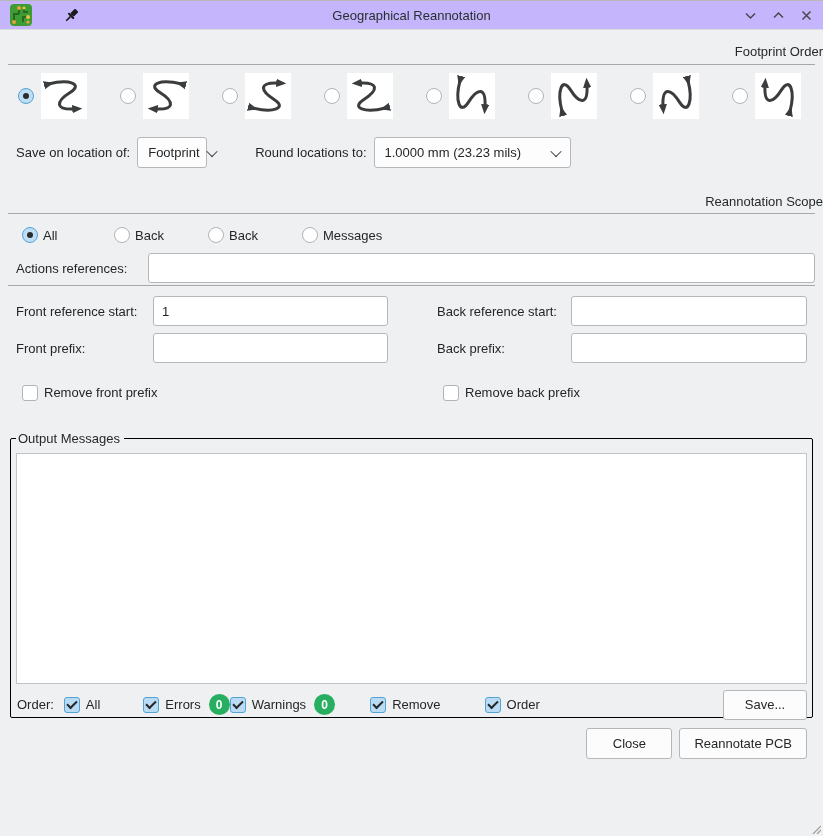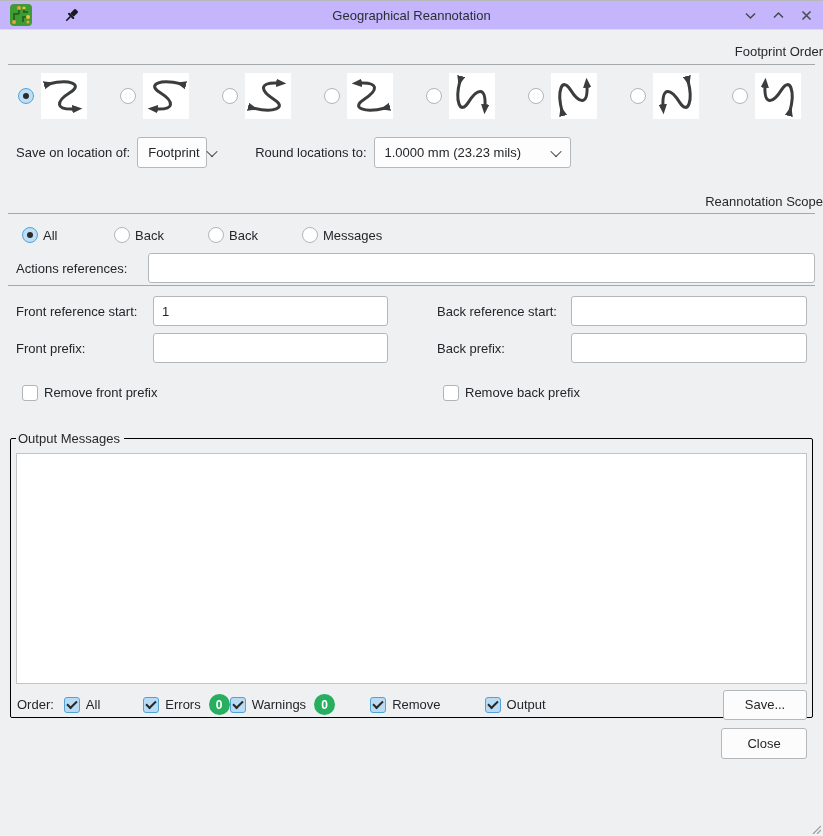--- a/index.html
+++ b/index.html
@@ -326,27 +326,28 @@
         <span class="checkbox checked">
             <span class="check-glyph"></span>
           </span>
         <span>Remove</span>
       </div>
 
       <div class="fgroup">
         <span class="checkbox checked">
             <span class="check-glyph"></span>
           </span>
-        <span>Output</span>
+        <span>Order</span>
       </div>
 
       <button class="btn save-btn">Save...</button>
     </div>
   </fieldset>
 
   <div class="bottom-row">
     <button class="btn">Close</button>
+    <button class="btn">Reannotate PCB</button>
   </div>
 
   <svg class="resize-grip" viewBox="0 0 10 10">
     <path d="M2 10 L10 2 M6 10 L10 6" stroke="#9a9c9e" stroke-width="1.2"></path>
   </svg>
 </div>
 
 </body></html>

